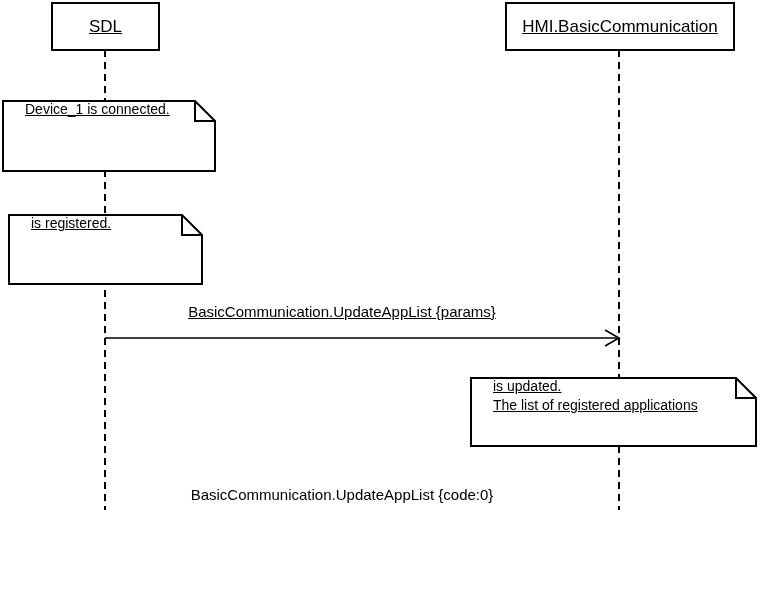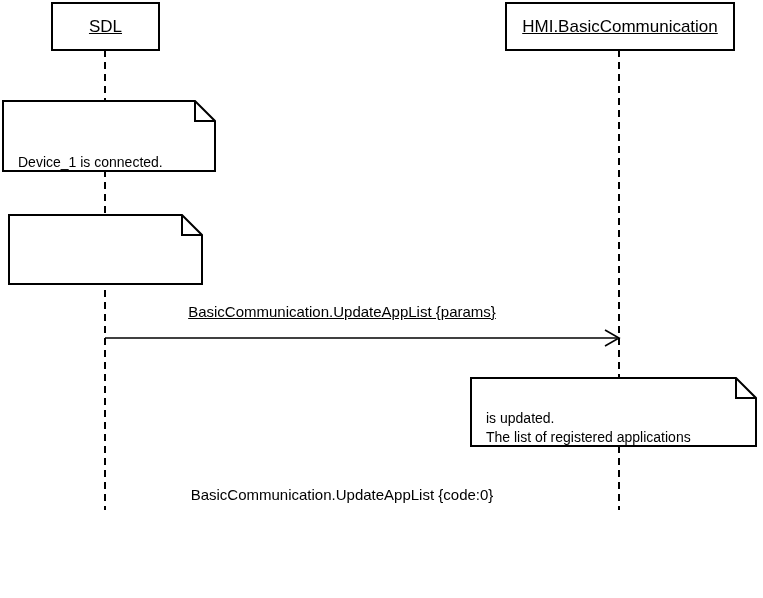--- a/index.html
+++ b/index.html
@@ -34,25 +34,26 @@
   .note {
     position: absolute;
     z-index: 3;
   }
   .note svg { position: absolute; left: 0; top: 0; }
   .note .note-text {
     position: absolute;
     left: 0; top: 0; right: 22px; bottom: 0;
     display: flex;
     flex-direction: column;
-    justify-content: flex-end;
-    padding-left: 16px;
+    justify-content: flex-start;
+    padding-left: 23px;
     font-size: 14px;
     line-height: 19px;
     white-space: nowrap;
+    text-decoration: underline;
   }
   .note-1 { left: 2px;   top: 100px; width: 214px; height: 72px; }
   .note-2 { left: 8px;   top: 214px; width: 195px; height: 71px; }
   .note-3 { left: 470px; top: 377px; width: 287px; height: 70px; }
   .msg-label {
     position: absolute;
     left: 85px;
     width: 514px;
     text-align: center;
     font-size: 15px;
@@ -96,20 +97,21 @@
       <span>Device_1 is connected.</span>
     </div>
   </div>
 
   <div class="note note-2">
     <svg width="195" height="71" viewBox="0 0 195 71" xmlns="http://www.w3.org/2000/svg">
       <polygon points="1,1 174,1 194,21 194,70 1,70" fill="#ffffff" stroke="#000000" stroke-width="2"></polygon>
       <polyline points="174,1 174,21 194,21" fill="none" stroke="#000000" stroke-width="2"></polyline>
     </svg>
     <div class="note-text">
+      <span>is registered.</span>
     </div>
   </div>
 
   <div class="msg-label msg-label-1">BasicCommunication.UpdateAppList {params}</div>
 
   <div class="note note-3">
     <svg width="287" height="70" viewBox="0 0 287 70" xmlns="http://www.w3.org/2000/svg">
       <polygon points="1,1 266,1 286,21 286,69 1,69" fill="#ffffff" stroke="#000000" stroke-width="2"></polygon>
       <polyline points="266,1 266,21 286,21" fill="none" stroke="#000000" stroke-width="2"></polyline>
     </svg>

